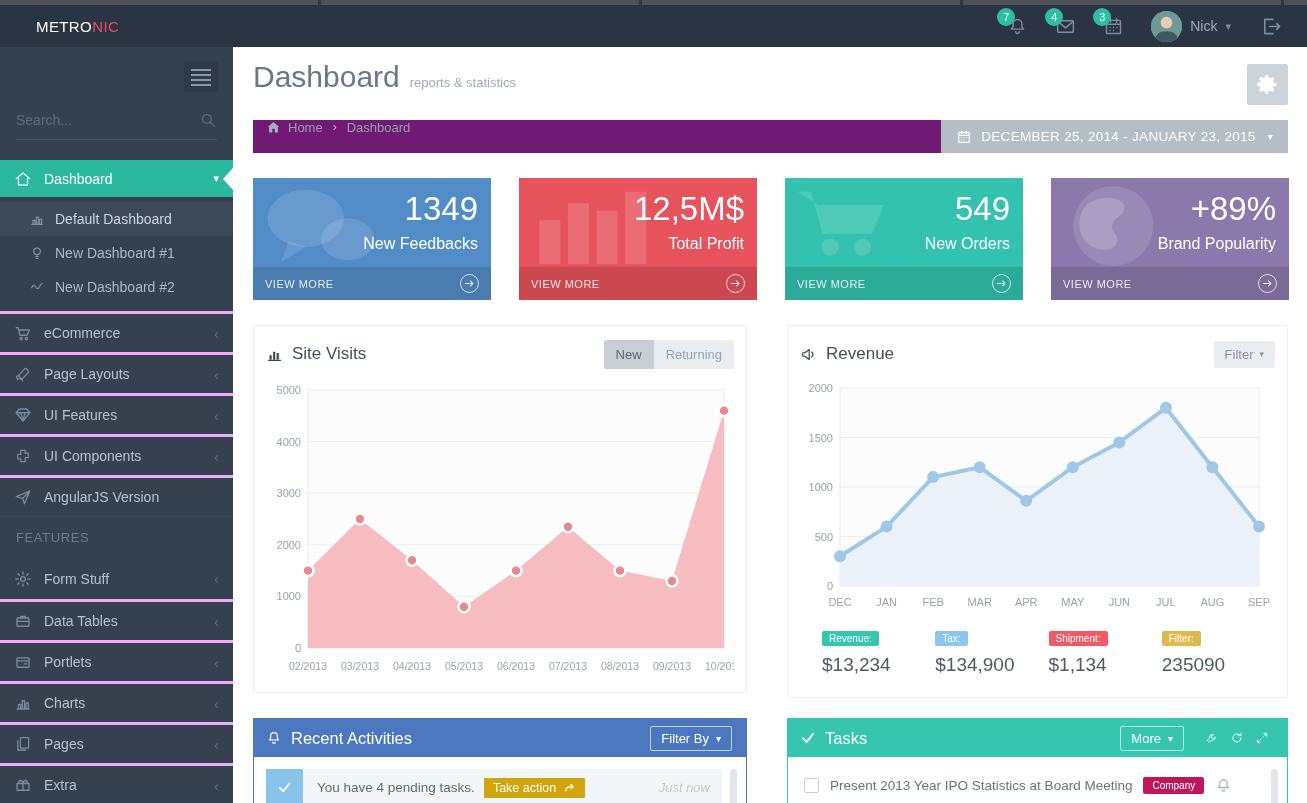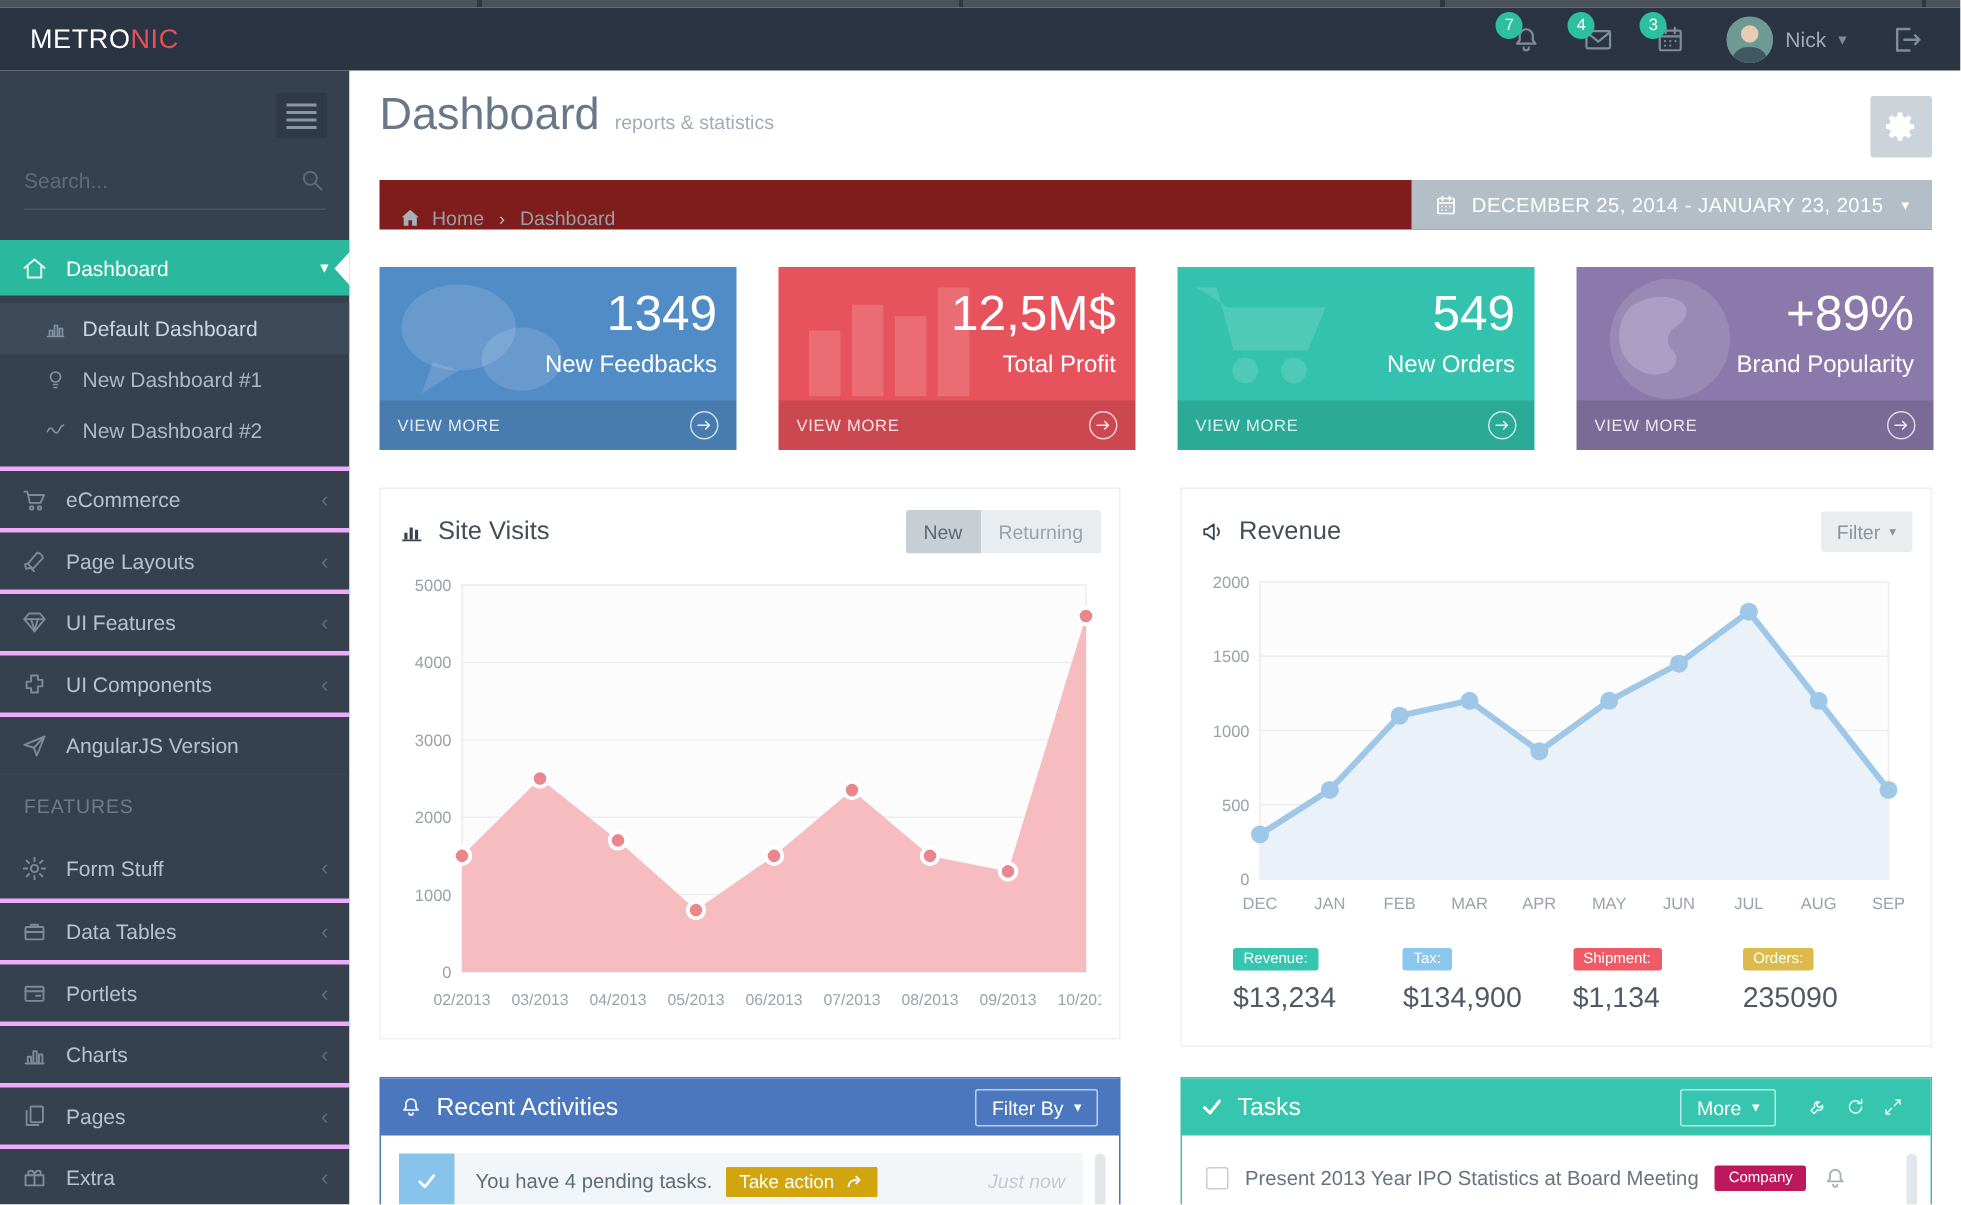--- a/index.html
+++ b/index.html
@@ -7,21 +7,21 @@
   body{font-family:"Liberation Sans",sans-serif;background:#fff;position:relative}
   .i{display:inline-flex;align-items:center;justify-content:center}
   .i svg{width:100%;height:100%}
 
   
   .sliver{position:absolute;top:0;left:0;right:0;height:5px;
     background:repeating-linear-gradient(90deg,#4b5258 0 318px,#31373c 318px 321px)}
 
   
   .topbar{position:absolute;top:5px;left:0;right:0;height:42px;background:#2a3442;display:flex;align-items:center;z-index:5}
-  .logo{width:233px;padding-left:20px;font-size:18px;letter-spacing:.4px;color:#fff}
+  .logo{width:233px;padding-left:36px;font-size:15px;letter-spacing:.4px;color:#fff}
   .logo .red{color:#e7505a}
   .topbar-right{margin-left:auto;display:flex;align-items:center;gap:27px;padding-right:24px}
   .tb-icon{position:relative;width:21px;height:21px;color:#7f8c9c;cursor:pointer}
   .nbadge{position:absolute;top:-8px;left:-10px;min-width:18px;height:18px;padding:0 2px;border-radius:50%;
     background:#2cc0a1;color:#fff;font-size:11px;line-height:18px;text-align:center}
   .user{display:flex;align-items:center;gap:8px;color:#9fabb7;font-size:14px;cursor:pointer}
   .avatar{width:31px;height:31px;border-radius:50%;overflow:hidden;background:#6d9a94;flex:none}
   .chev{font-size:11px;color:#7f8c9c}
   .logout{width:23px;height:23px;color:#7f8c9c;margin-left:2px;cursor:pointer}
 
@@ -54,22 +54,22 @@
 
   
   .content{position:absolute;left:233px;top:47px;right:0;bottom:0;background:#fff;overflow:hidden}
   .title-row{position:absolute;top:13px;left:20px;display:flex;align-items:baseline}
   .page-title{font-size:30px;font-weight:400;color:#697888}
   .page-sub{font-size:13px;color:#a0abb8;margin-left:10px}
   .settings-btn{position:absolute;top:17px;right:19px;width:41px;height:41px;background:#ccd4d9;color:#fff;
     display:flex;align-items:center;justify-content:center;cursor:pointer;border-radius:2px}
   .settings-btn .i{width:25px;height:25px}
 
-  .breadcrumb-bar{position:absolute;top:73px;left:20px;width:1035px;height:33px;background:#7f1d1d;
-    display:flex;align-items:flex-end;font-size:13px;color:#97a0a9}
+  .breadcrumb-bar{position:absolute;top:73px;left:20px;width:1035px;height:33px;background:#701a75;
+    display:flex;align-items:flex-start;font-size:13px;color:#97a0a9}
   .bc-home{width:15px;height:15px;color:#a6b0b9;margin:0 7px 0 13px}
   .bc-sep{color:#b7bfc7;margin:0 10px;font-size:12px}
   .bc-link{cursor:pointer}
   .date-picker{margin-left:auto;height:33px;background:#b3bec7;color:#fff;display:flex;align-items:center;
     padding:0 15px;gap:9px;font-size:13.5px;letter-spacing:.3px;cursor:pointer}
   .date-picker .i{width:16px;height:16px}
   .dp-chev{font-size:10px;margin-left:3px}
 
   
   .cards{position:absolute;top:131px;left:20px;display:flex;gap:28px}
@@ -575,21 +575,21 @@
         <circle cx="412.44444444444446" cy="89.2" r="6" fill="#9fc7e7"></circle>
         <circle cx="459" cy="148.6" r="6" fill="#9fc7e7"></circle>
       </svg>
     <div class="rstats">
       <div class="rcol"><span class="rbadge" id="rb0" style="background: rgb(54, 198, 176);">Revenue:</span>
         <div class="rval">$13,234</div></div>
       <div class="rcol"><span class="rbadge" id="rb1" style="background: rgb(139, 199, 236);">Tax:</span>
         <div class="rval">$134,900</div></div>
       <div class="rcol"><span class="rbadge" id="rb2" style="background: rgb(238, 90, 102);">Shipment:</span>
         <div class="rval">$1,134</div></div>
-      <div class="rcol"><span class="rbadge" id="rb3" style="background: rgb(220, 186, 75);">Orders:</span>
+      <div class="rcol"><span class="rbadge" id="rb3" style="background: rgb(220, 186, 75);">Filter:</span>
         <div class="rval">235090</div></div>
     </div>
   </div>
 
   <div class="cportlet" id="ra">
     <div class="chead">
       <span class="i">
           <svg viewBox="0 0 24 24" fill="none" stroke="currentColor" stroke-width="1.7" stroke-linecap="round" stroke-linejoin="round">
             <path d="M12 4a5 5 0 0 1 5 5v3.4L19 15H5l2-2.6V9a5 5 0 0 1 5-5z"></path>
             <path d="M10 18a2 2 0 0 0 4 0"></path>

